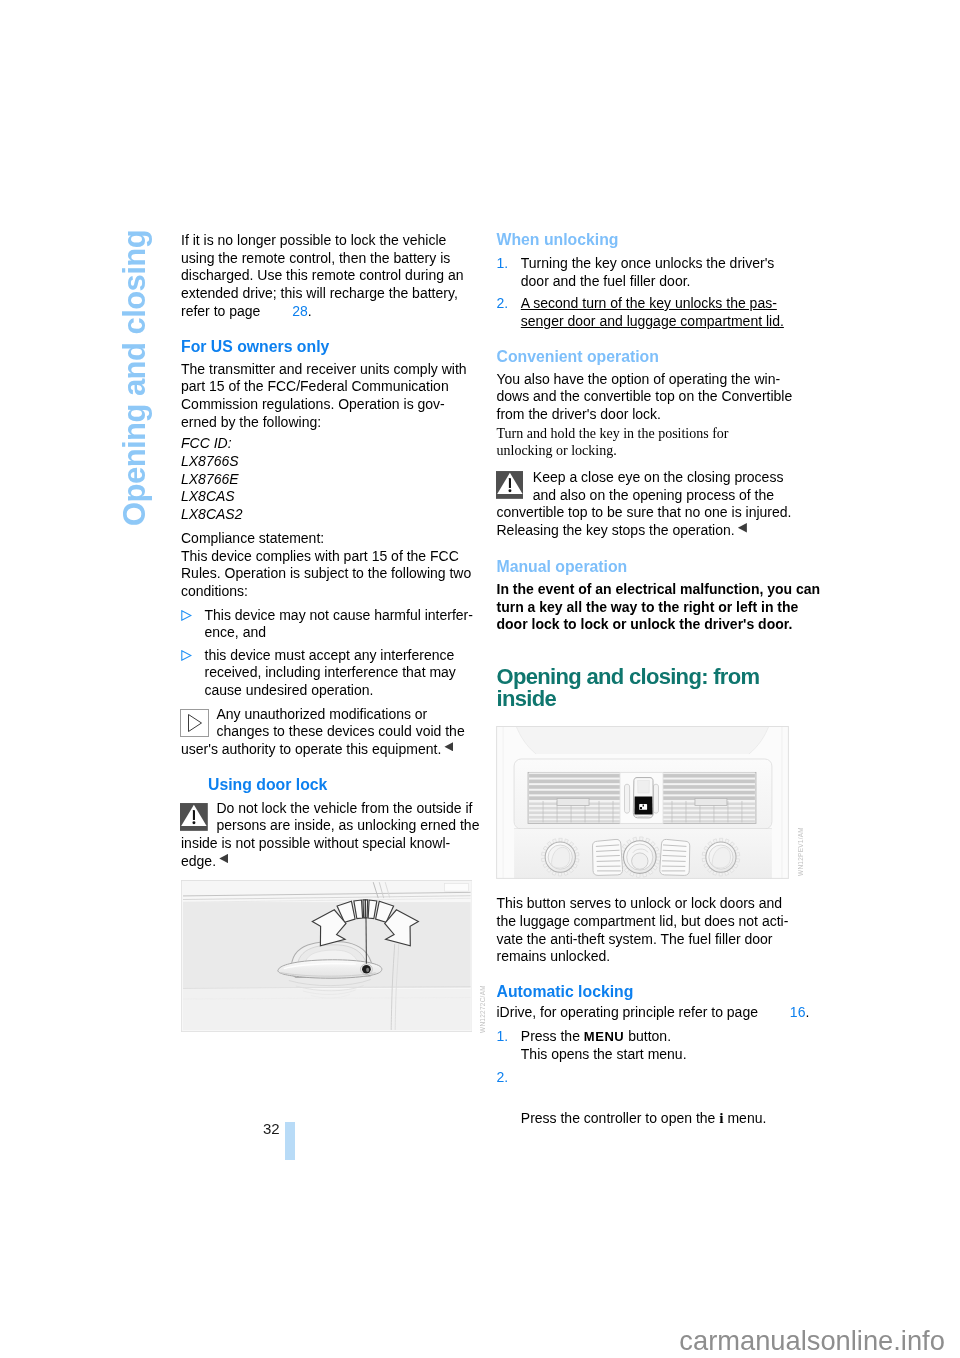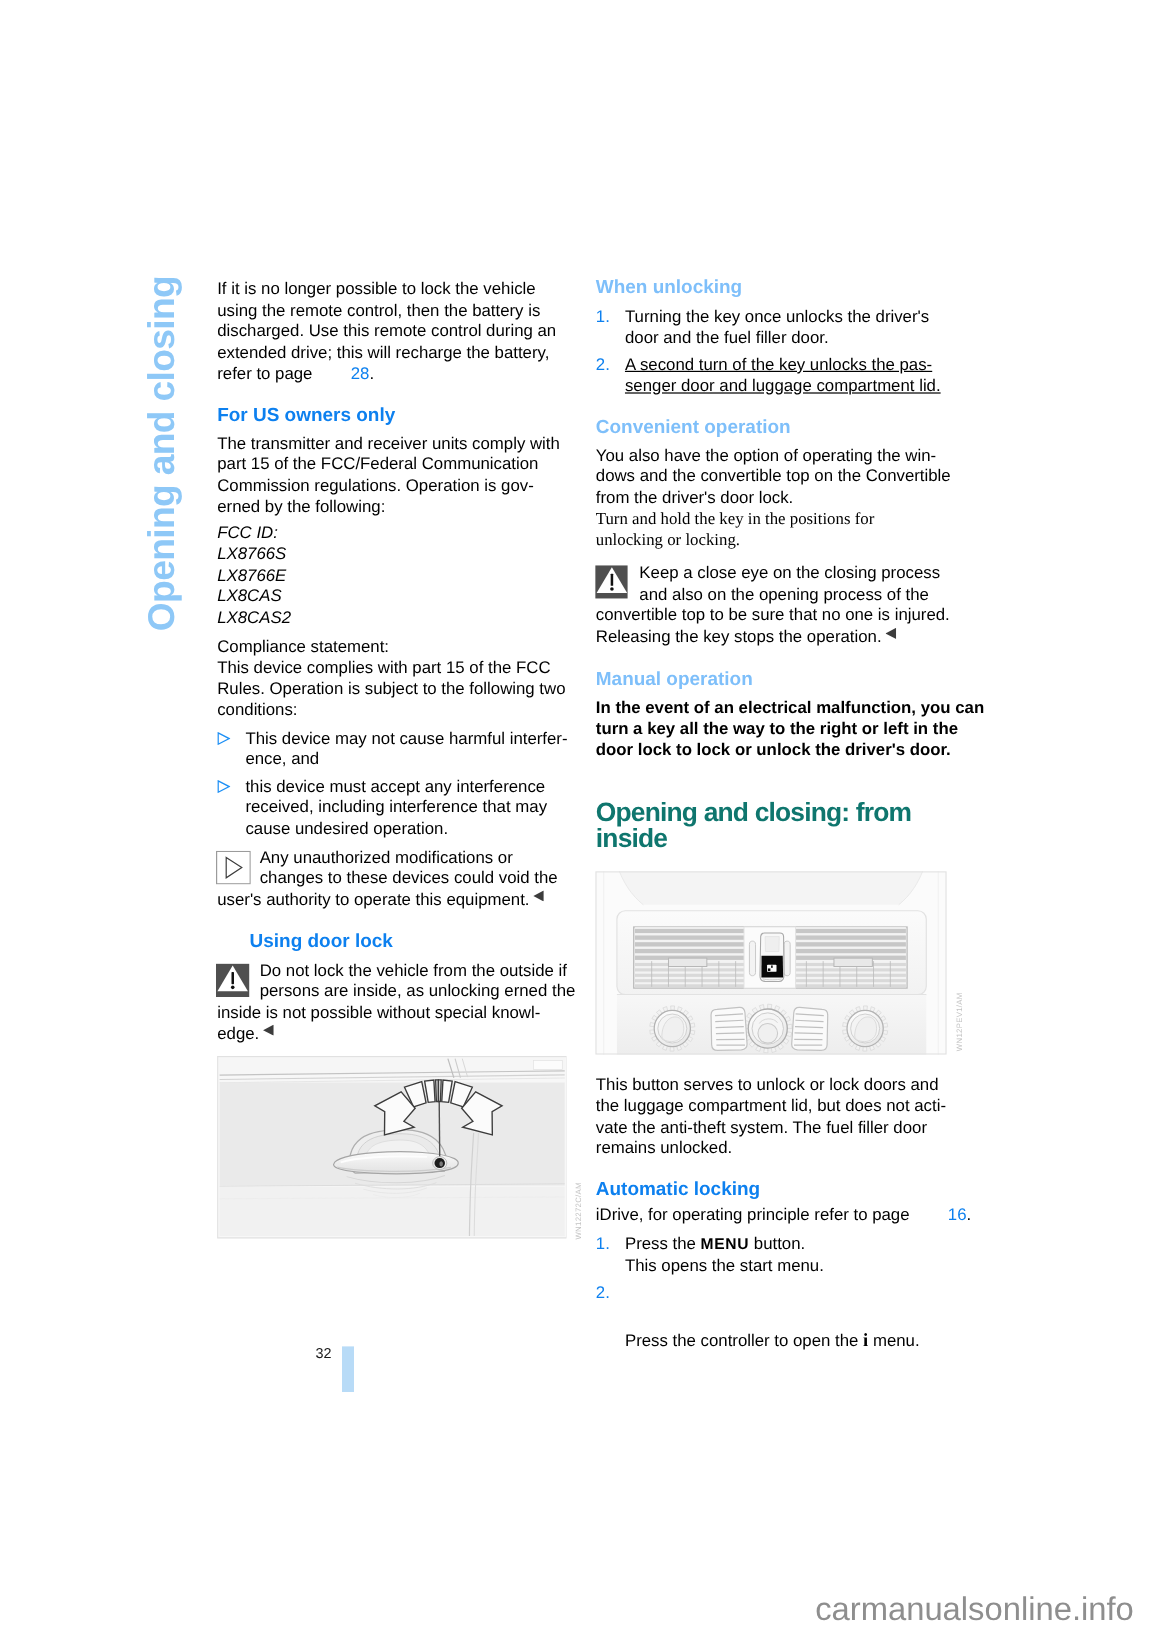--- a/index.html
+++ b/index.html
@@ -12,21 +12,21 @@
     transform:translate(117px,526px) rotate(-90deg);
     color:#8ec8f7;font-weight:bold;font-size:31px;letter-spacing:-0.55px;white-space:nowrap;}
 
   .tb{position:absolute;font-size:14px;line-height:17.7px;color:#000;white-space:nowrap;}
   .h2{position:absolute;font-size:15.8px;line-height:17.7px;font-weight:bold;color:#0d80ef;white-space:nowrap;}
   .h3{position:absolute;font-size:15.8px;line-height:17.7px;font-weight:bold;color:#7ebffa;white-space:nowrap;}
   .h1{position:absolute;font-size:22px;line-height:21.8px;font-weight:bold;color:#0f766e;
       white-space:nowrap;letter-spacing:-0.68px;}
   .ref{color:#0d80ef;margin-left:28px;}
   .num{position:absolute;color:#0d80ef;font-size:14px;line-height:17.7px;}
-  .pagenum{position:absolute;font-size:12px;line-height:17px;color:#1a1a1a;}
+  .pagenum{position:absolute;font-size:15px;line-height:17px;color:#1a1a1a;}
   .pagerule{position:absolute;background:#b8dbf7;}
   .watermark{position:absolute;font-size:27.3px;line-height:30px;color:#8e8e8e;white-space:nowrap;}
   .figcap{position:absolute;transform-origin:0 0;transform:rotate(-90deg);
     color:#c3c3c3;font-size:6.5px;letter-spacing:0.25px;white-space:nowrap;}
   .menukey{font-family:"Liberation Sans",sans-serif;font-weight:bold;font-size:13px;letter-spacing:0.55px;}
   .boldi{font-family:"Liberation Serif",serif;font-weight:bold;font-size:15.5px;}
   .endmark{display:inline-block;width:9px;height:9.5px;margin-left:3.2px;vertical-align:4px;
            background:#3c3c3c;clip-path:polygon(100% 0,100% 100%,0 50%);font-size:0;color:transparent;}
   svg{display:block;}
 </style>

